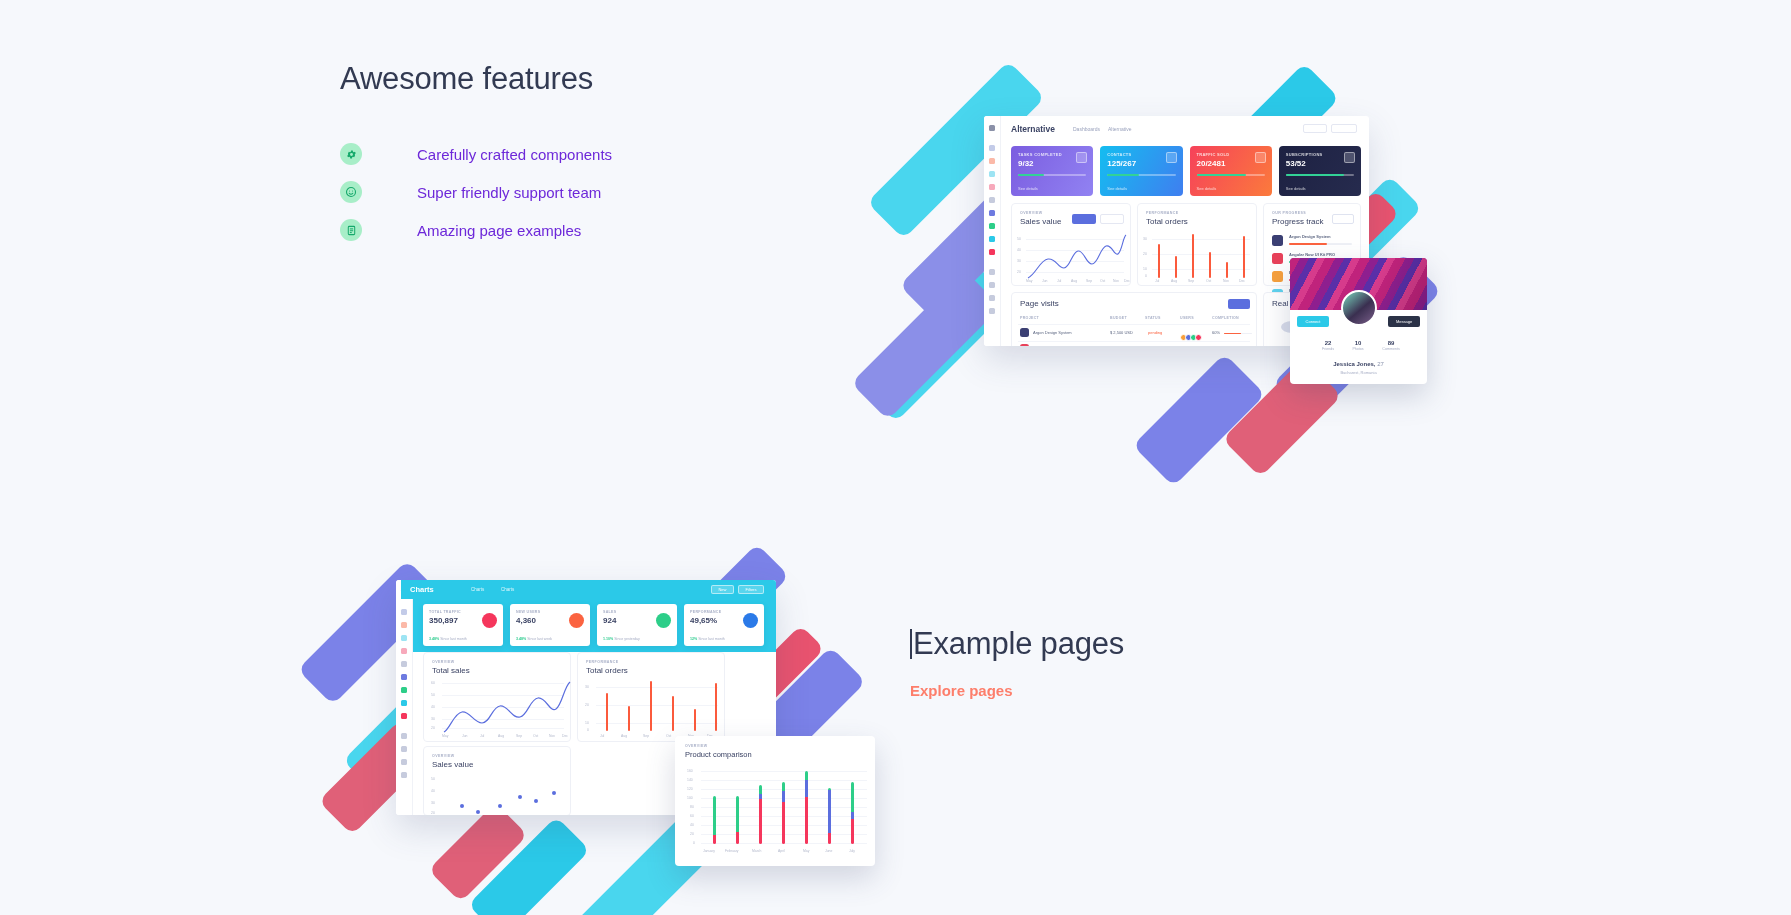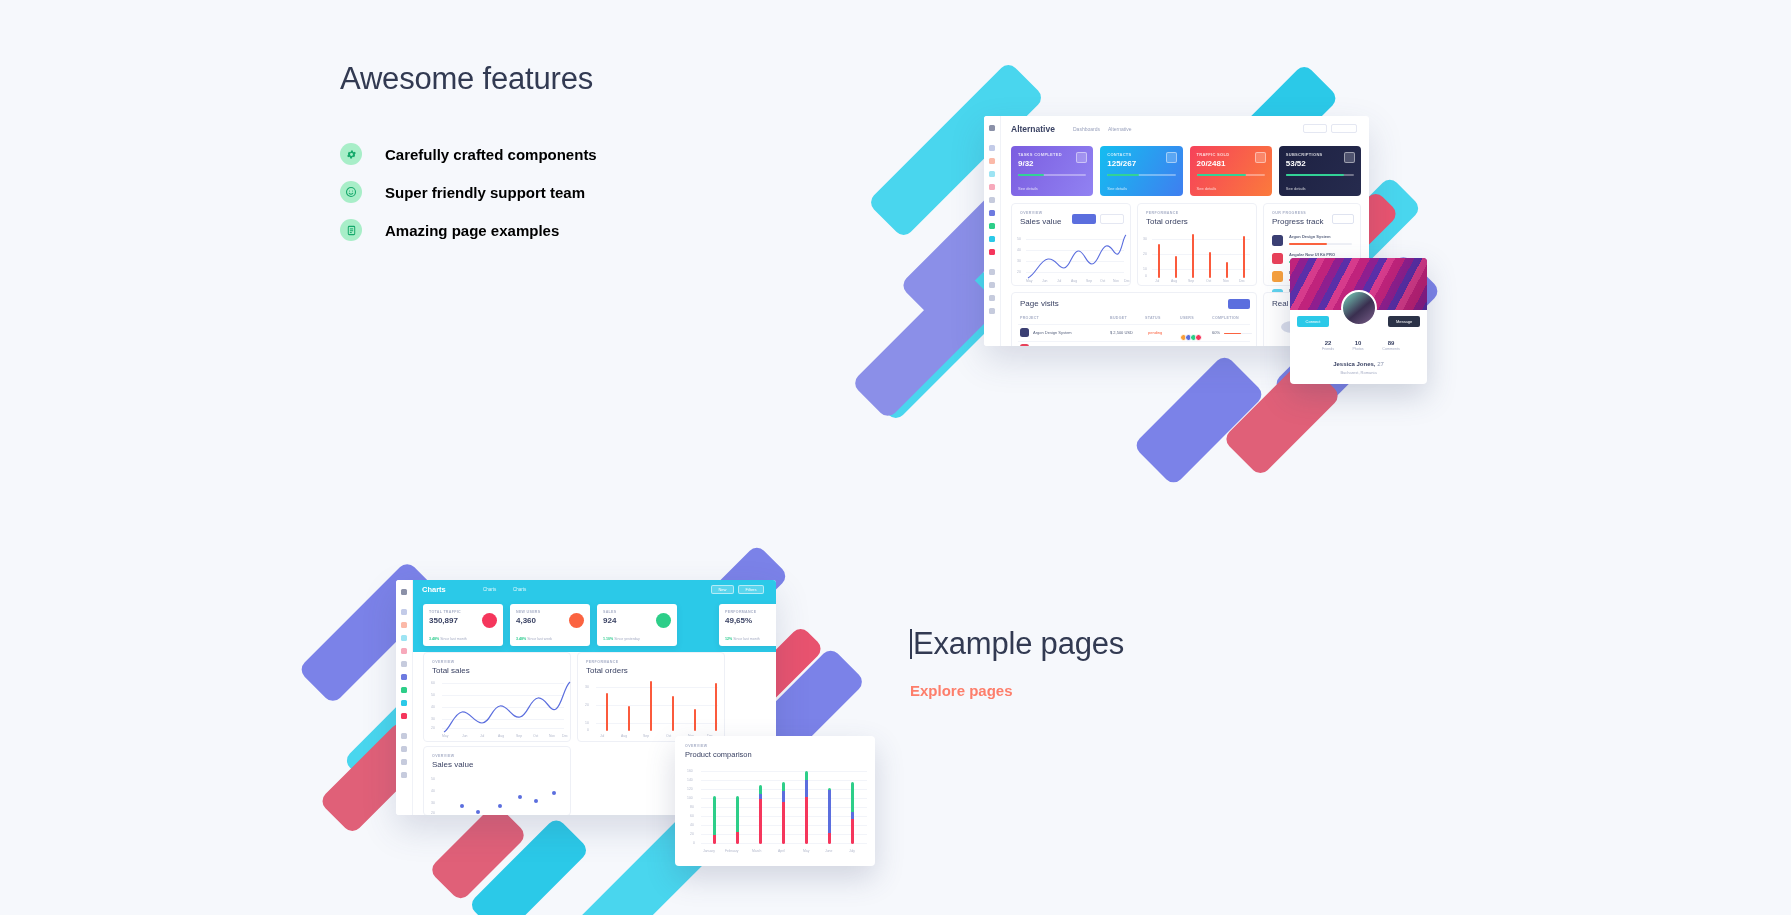--- a/index.html
+++ b/index.html
@@ -32,21 +32,21 @@
 
   
   .feature-list { margin-top: 46px; }
   .feature-row { display: flex; align-items: center; margin-bottom: 16px; }
   .feature-badge {
     width: 22px; height: 22px; border-radius: 50%;
     background: #a8eec8; display: flex; align-items: center; justify-content: center;
     flex: 0 0 22px; margin-right: 23px;
   }
   .feature-badge svg { display: block; }
-  .feature-label { font-size: 15px; font-weight: 700; color: #000000; }
+  .feature-label { font-size: 15px; font-weight: 400; color: #6d28d9; margin-left: 32px; }
 
   
   .deco { position: absolute; border-radius: 10px; }
 
   
   .mock { position: absolute; background: #fff; border-radius: 3px;
           box-shadow: 0 14px 34px rgba(60,72,110,.17); overflow: hidden; }
   .mock-side { position: absolute; left: 0; top: 0; bottom: 0; width: 17px;
                background: #fff; border-right: 1px solid #f0f2f7; }
   .mock-side i { display: block; width: 6px; height: 6px; border-radius: 1.5px;
@@ -116,21 +116,21 @@
             justify-content: center; }
   .pf-stat { position: absolute; top: 82px; text-align: center; }
   .pf-num { font-size: 6px; font-weight: 700; color: #3b4364; }
   .pf-cap { font-size: 3.6px; color: #a6adc4; margin-top: 1px; }
   .pf-name { position: absolute; left: 0; right: 0; top: 103px; text-align: center;
              font-size: 6px; font-weight: 700; color: #3b4364; }
   .pf-sub { position: absolute; left: 0; right: 0; top: 112px; text-align: center;
             font-size: 4px; color: #a6adc4; }
 
   
-  .ch-head { position: absolute; left: 17px; right: 0; top: 0; height: 19px;
+  .ch-head { position: absolute; left: 5px; right: 0; top: 0; height: 19px;
              background: #2bc9e8; }
   .ch-title { position: absolute; left: 9px; top: 5px; font-size: 7.5px;
               font-weight: 700; color: #fff; }
   .ch-crumb { position: absolute; top: 7px; font-size: 4.5px; color: rgba(255,255,255,.85); }
   .ch-btn { position: absolute; top: 5px; height: 9px; border-radius: 2px;
             background: rgba(255,255,255,.22); border: 1px solid rgba(255,255,255,.55);
             font-size: 4px; color: #fff; display: flex; align-items: center;
             justify-content: center; }
   .ch-band { position: absolute; left: 17px; right: 0; top: 19px; height: 53px;
              background: #2bc9e8; }
@@ -500,21 +500,21 @@
     </div>
     <div class="ch-card" style="left:201px;width:80px;">
       <div class="cc-lab">SALES</div>
       <div class="cc-val">924</div>
       <div class="cc-foot">
         <span class="cc-up">1.10%</span>
         <span>Since yesterday</span>
       </div>
       <div class="cc-ico" style="background:#2dce89;"></div>
     </div>
-    <div class="ch-card" style="left:288px;width:80px;margin-left:35px;">
+    <div class="ch-card" style="left:288px;width:80px;">
       <div class="cc-lab">PERFORMANCE</div>
       <div class="cc-val">49,65%</div>
       <div class="cc-foot">
         <span class="cc-up">12%</span>
         <span>Since last month</span>
       </div>
       <div class="cc-ico" style="background:#2b7ae8;"></div>
     </div>
 
     <div class="panel" style="left:27px;top:72px;width:148px;height:90px;">

